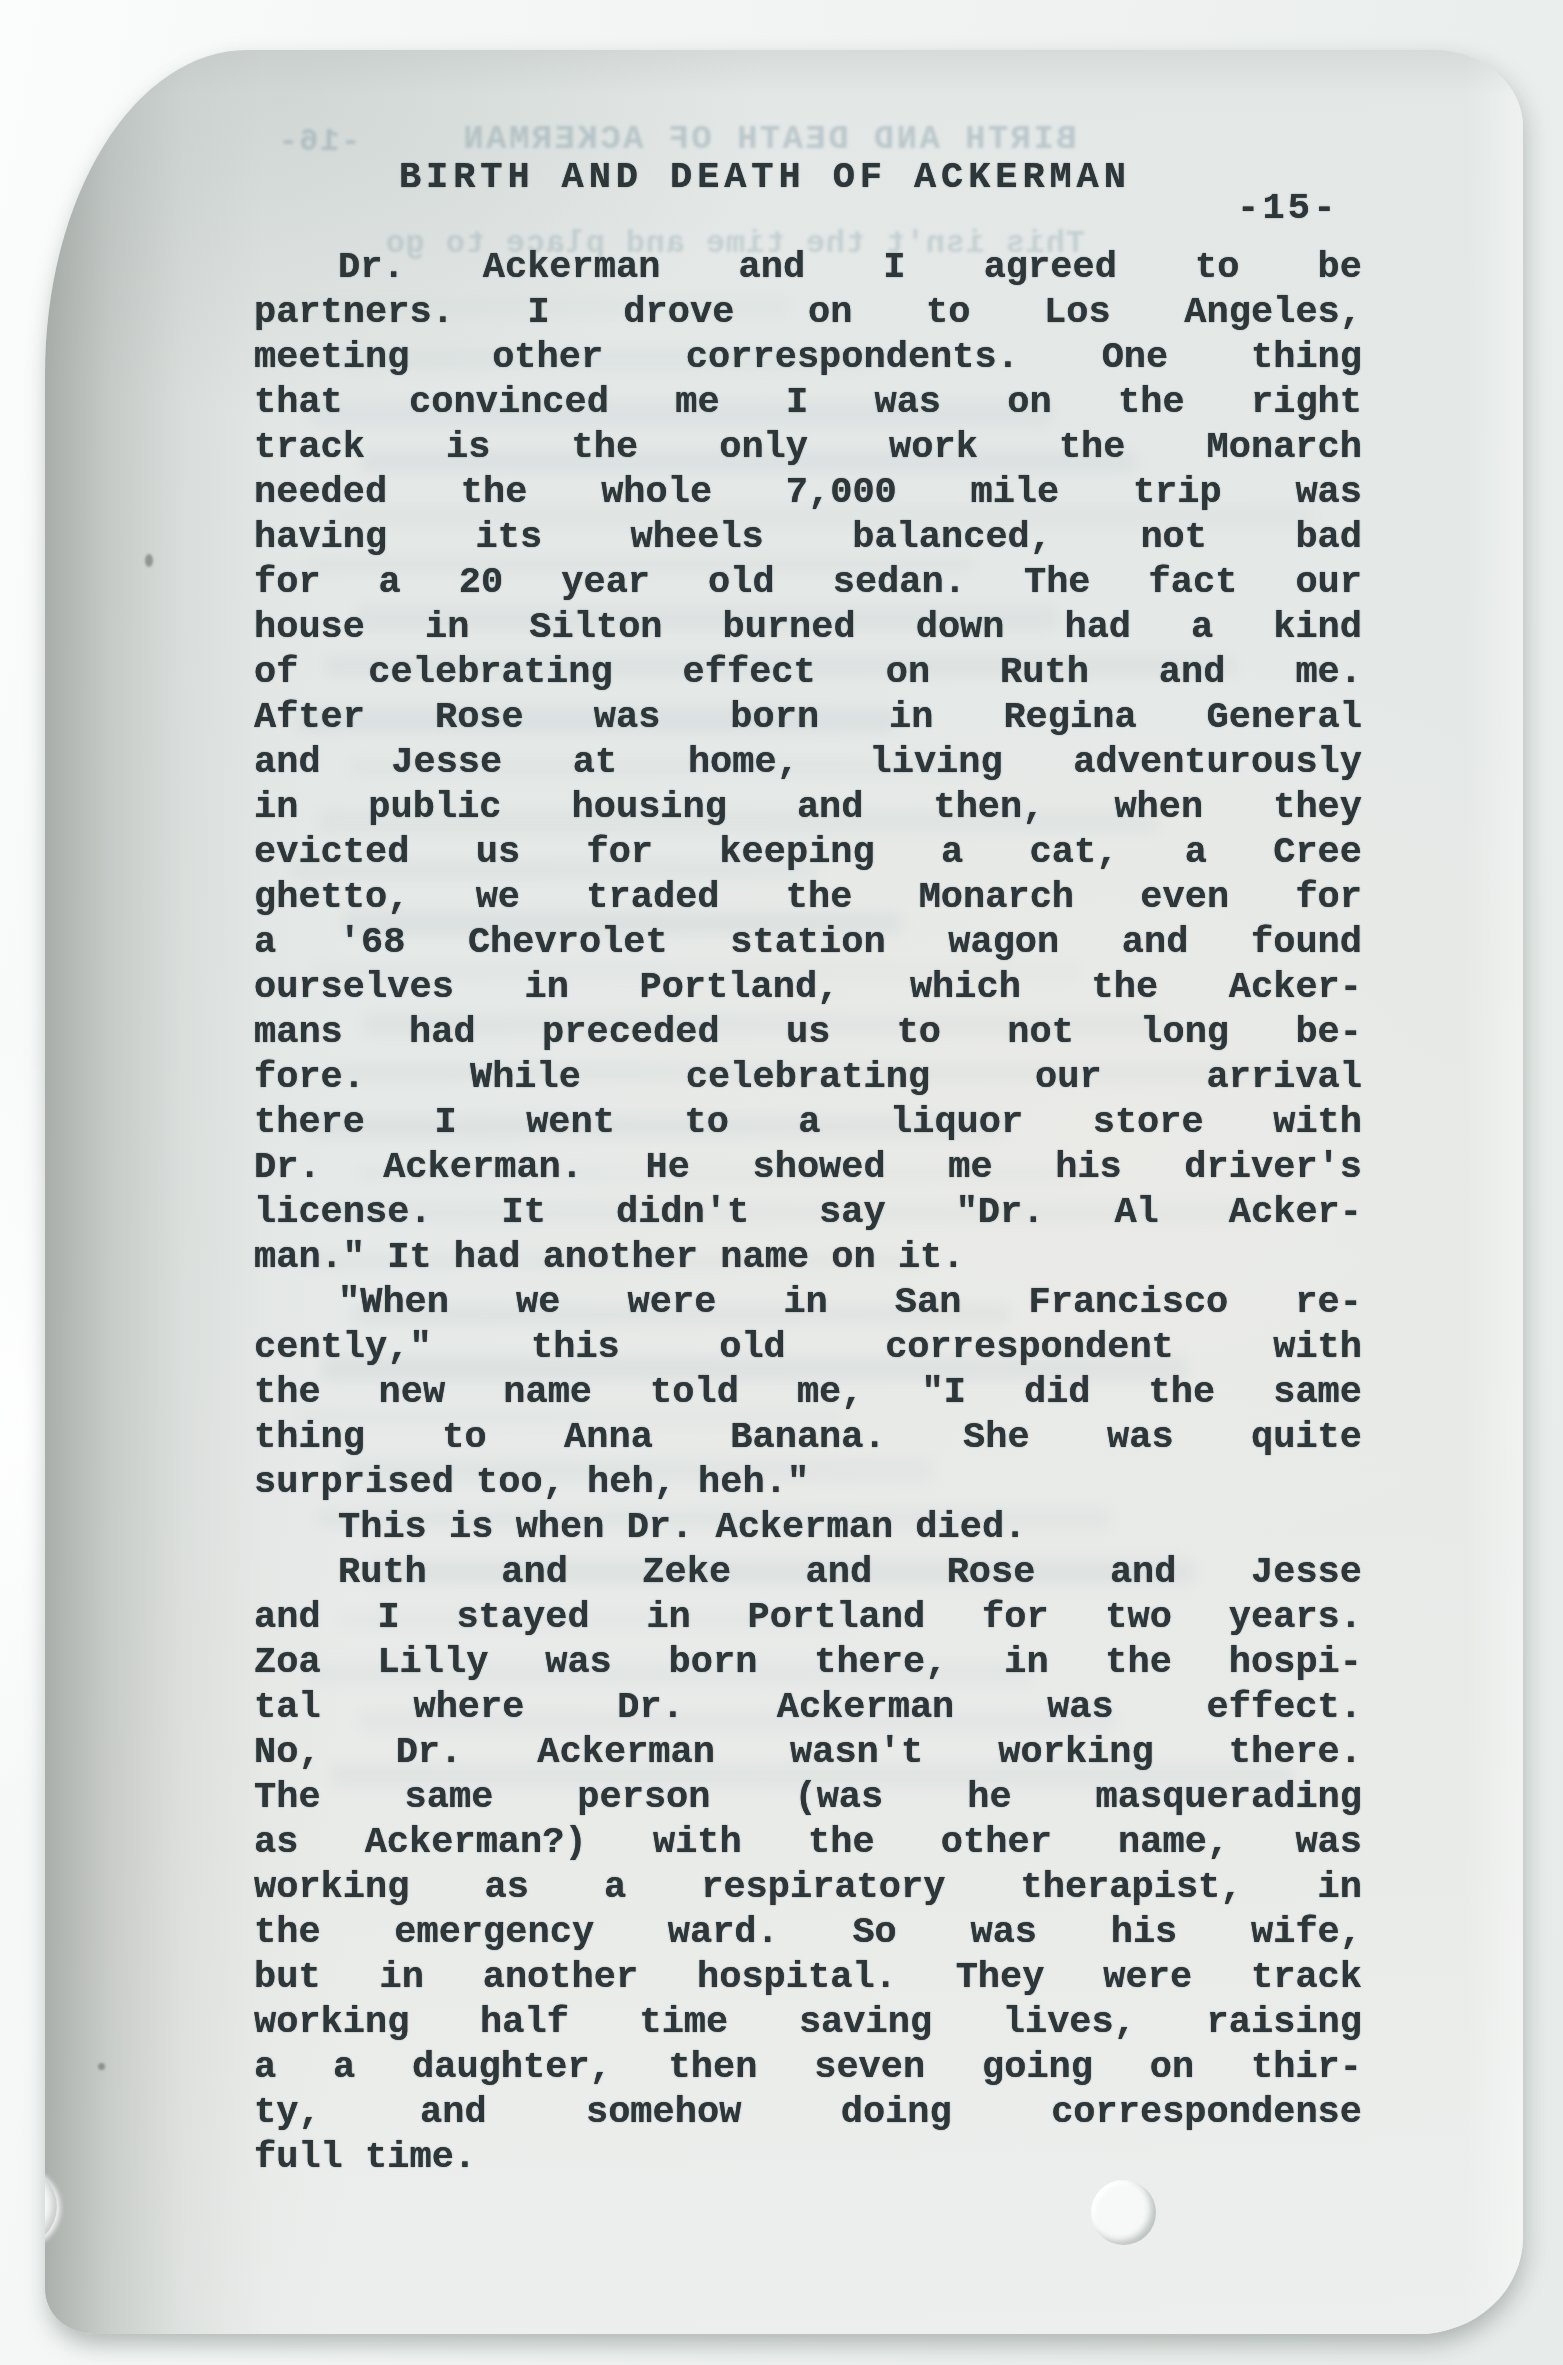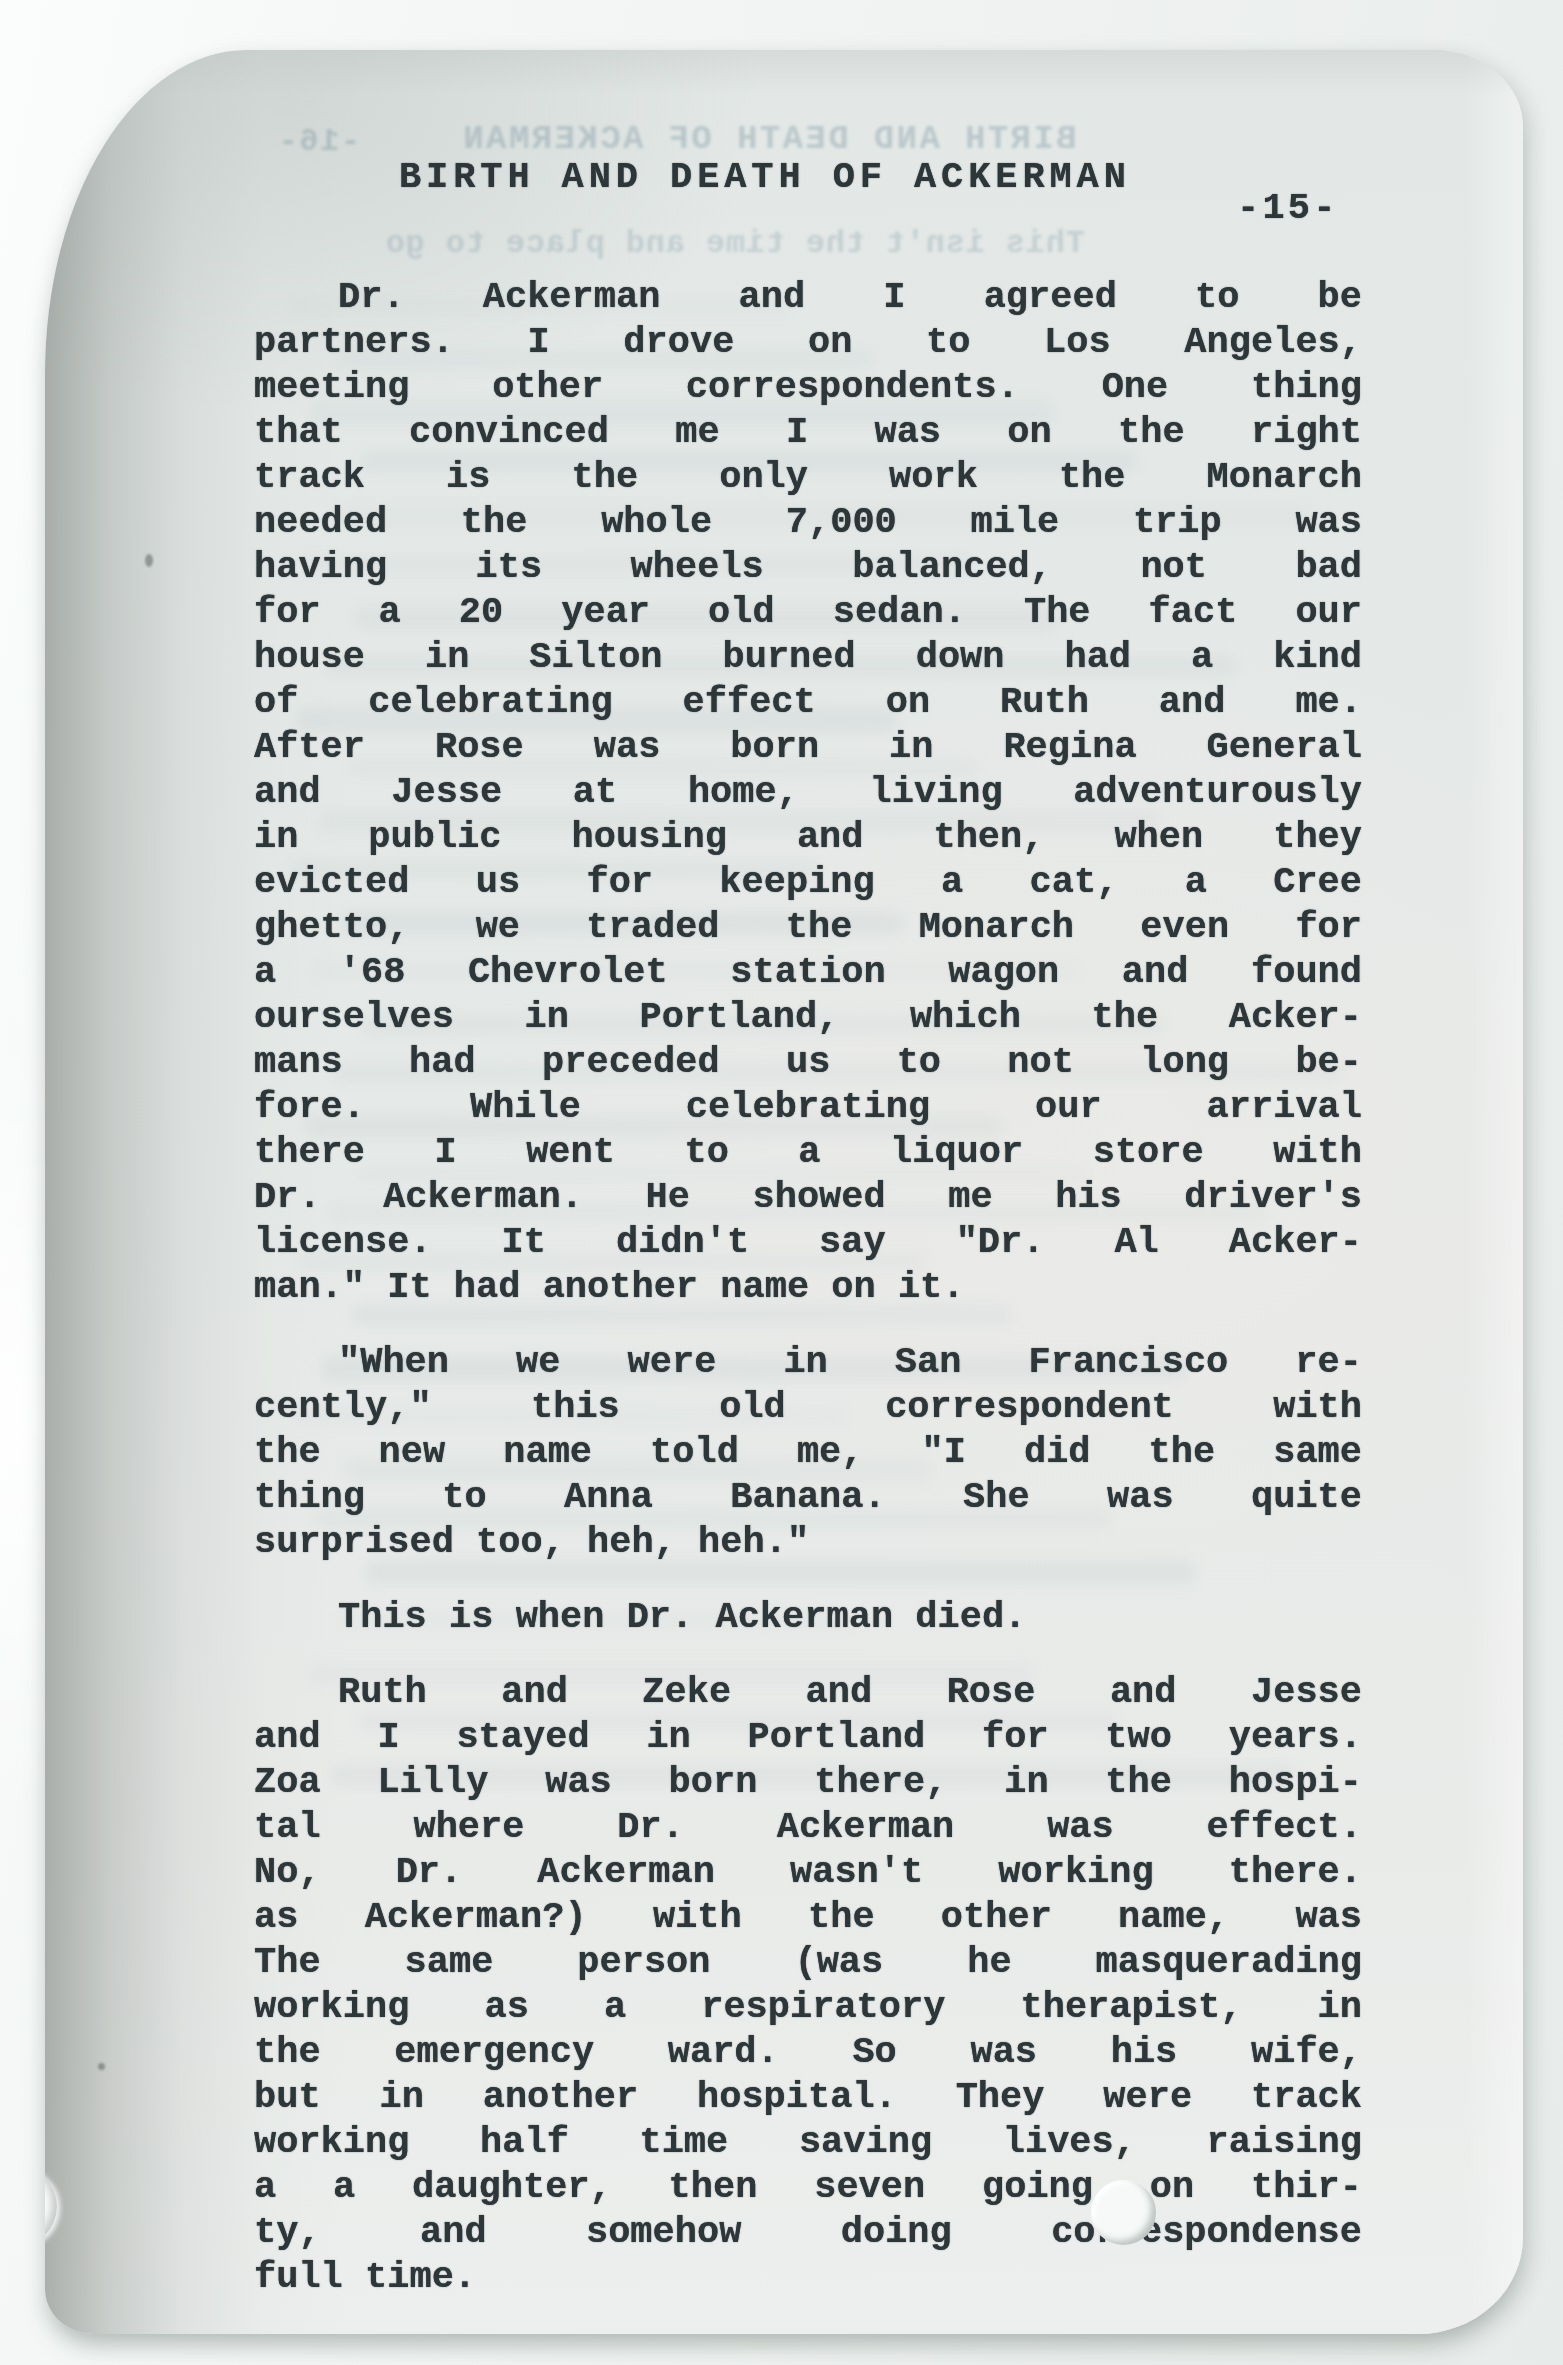--- a/index.html
+++ b/index.html
@@ -102,21 +102,21 @@
   }
   .line {
     height: 45px;
     line-height: 45px;
     text-align: justify;
     text-align-last: justify;
     overflow: hidden;
     white-space: nowrap;
   }
   .line.end { text-align-last: left; }
-  .line.indent { padding-left: 84px; margin-top: 30px; }
+  .line.indent { padding-left: 84px; }
 
   
   .hole { position: absolute; border-radius: 50%; z-index: 4; }
   .hole-left {
     left: -69px; top: 2116px; width: 81px; height: 81px;
     background: #fafcfb;
     box-shadow: inset -5.7px -2.4px 7.3px rgba(160,168,164,0.55), 3.2px 1.6px 5.7px rgba(255,255,255,0.85);
   }
   .hole-right {
     left: 1046px; top: 2130px; width: 65px; height: 65px;
@@ -203,22 +203,22 @@
         <div class="line">cently," this old correspondent with</div>
         <div class="line">the new name told me, "I did the same</div>
         <div class="line">thing to Anna Banana. She was quite</div>
         <div class="line end">surprised too, heh, heh."</div>
         <div class="line indent end">This is when Dr. Ackerman died.</div>
         <div class="line indent">Ruth and Zeke and Rose and Jesse</div>
         <div class="line">and I stayed in Portland for two years.</div>
         <div class="line">Zoa Lilly was born there, in the hospi-</div>
         <div class="line">tal where Dr. Ackerman was effect.</div>
         <div class="line">No, Dr. Ackerman wasn't working there.</div>
+        <div class="line">The same person (was he masquerading</div>
         <div class="line">as Ackerman?) with the other name, was</div>
-        <div class="line">The same person (was he masquerading</div>
         <div class="line">working as a respiratory therapist, in</div>
         <div class="line">the emergency ward. So was his wife,</div>
         <div class="line">but in another hospital. They were track</div>
         <div class="line">working half time saving lives, raising</div>
         <div class="line">a a daughter, then seven going on thir-</div>
         <div class="line">ty, and somehow doing correspondense</div>
         <div class="line end">full time.</div>
       </div>
 
     <div class="hole hole-left"></div>

